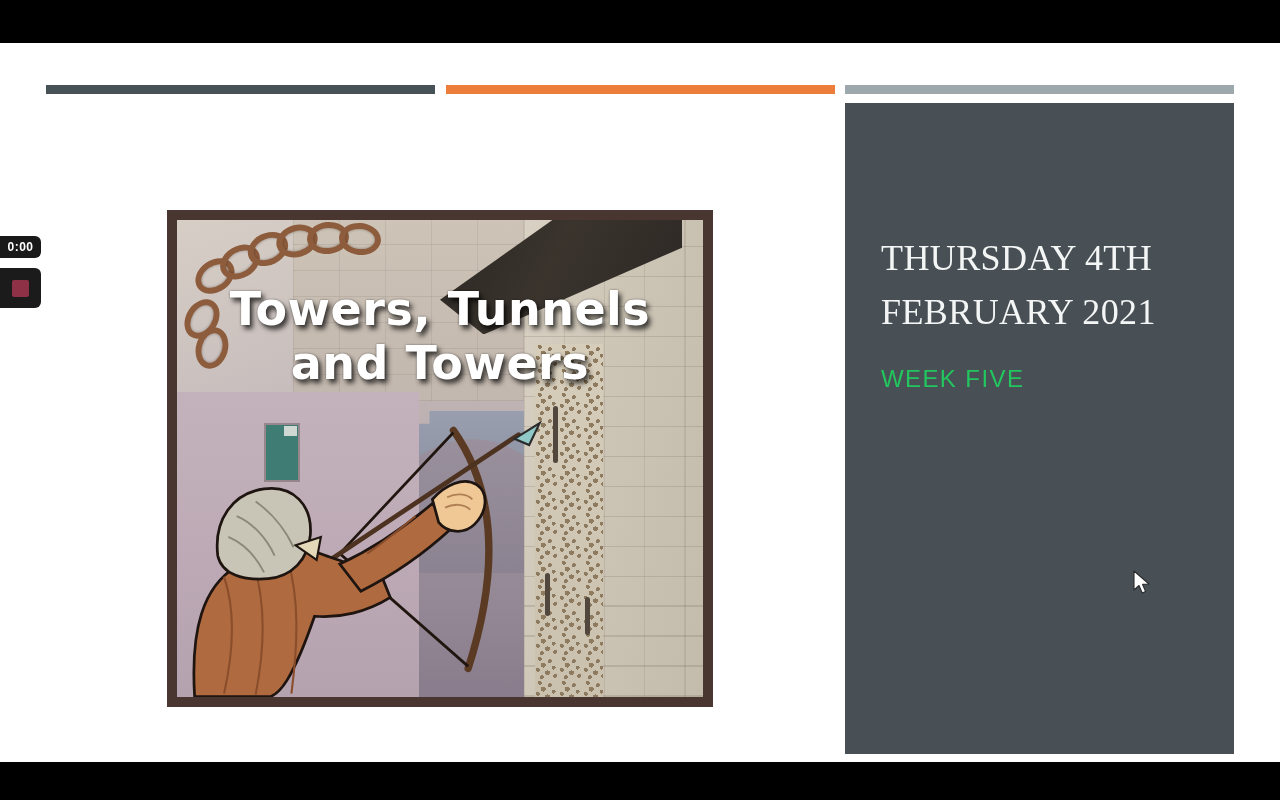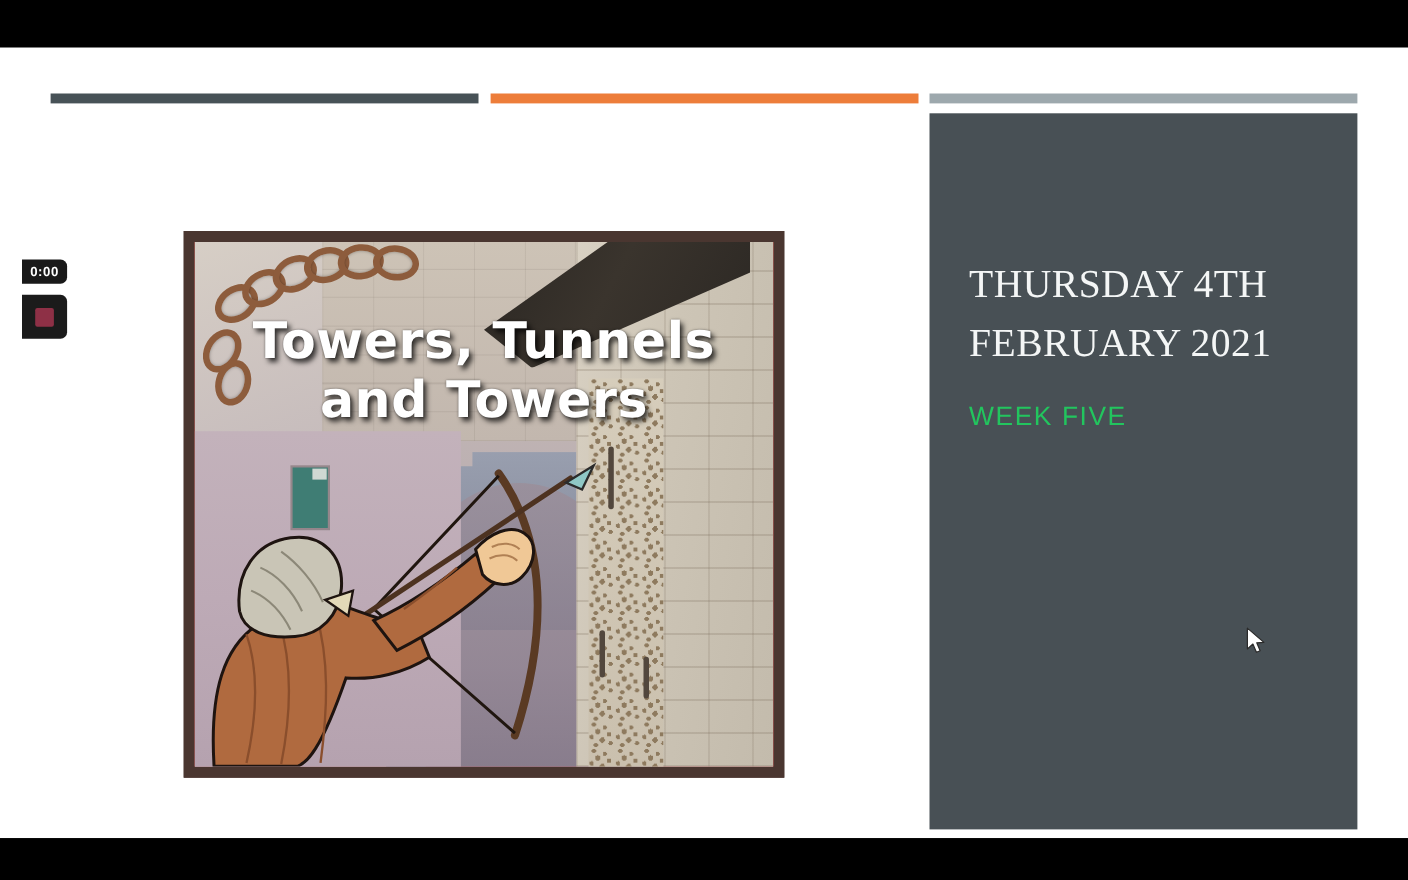--- a/index.html
+++ b/index.html
@@ -35,21 +35,21 @@
      font-size:24px;letter-spacing:1.4px;color:#22c55e;
      margin-top:26px;font-weight:400;text-transform:uppercase;
   }
 
   
   .picture{
      position:absolute;left:167px;top:167px;width:546px;height:497px;
      background:#4a3630;padding:0;box-sizing:border-box;
      border:10px solid #4a3630;
   }
-  .pic-canvas{position:relative;width:100%;height:100%;overflow:hidden;background:#ef4444;}
+  .pic-canvas{position:relative;width:100%;height:100%;overflow:hidden;background:#0f766e;}
 
   
   .bg-sky{position:absolute;inset:0;
      background:
        linear-gradient(180deg,#cfc5be 0%,#c5bab5 18%,#bcb0b2 45%,#b3a8ad 75%,#a89ea6 100%);}
   .bg-wall-left{position:absolute;left:0;top:0;width:40%;height:100%;
      background:linear-gradient(160deg,#d7cfc6 0%,#c9bfbe 35%,#bcb1b6 70%,#b0a5ae 100%);
      opacity:.95;}
   .bg-stone-top{position:absolute;left:22%;top:0;width:56%;height:38%;
      background:
@@ -108,21 +108,21 @@
      position:absolute;left:0;right:0;top:13%;
      text-align:center;color:#ffffff;
      font-family:"DejaVu Sans",sans-serif;font-weight:bold;
      font-size:46px;line-height:54px;letter-spacing:.5px;
      text-shadow:3px 4px 5px rgba(0,0,0,.72), 0 0 2px rgba(0,0,0,.5);
      pointer-events:none;
   }
   .pic-title .l2{display:block;}
 
   
-  .rec{position:absolute;left:0;top:236px;z-index:9;padding-left:20px;}
+  .rec{position:absolute;left:0;top:236px;z-index:9;}
   .rec-timer{width:41px;height:22px;background:#191919;border-radius:0 6px 6px 0;
      color:#fff;font-size:12px;font-weight:bold;display:flex;align-items:center;
      justify-content:center;font-family:"Liberation Sans",sans-serif;letter-spacing:.5px;}
   .rec-stopbox{margin-top:10px;width:41px;height:40px;background:#1b1b1b;border-radius:0 6px 6px 0;
      display:flex;align-items:center;justify-content:center;}
   .rec-stop{width:17px;height:17px;background:#8e3046;border-radius:2px;}
 
   
   .cursor{position:absolute;left:1132px;top:527px;z-index:12;pointer-events:none;}
 </style>

